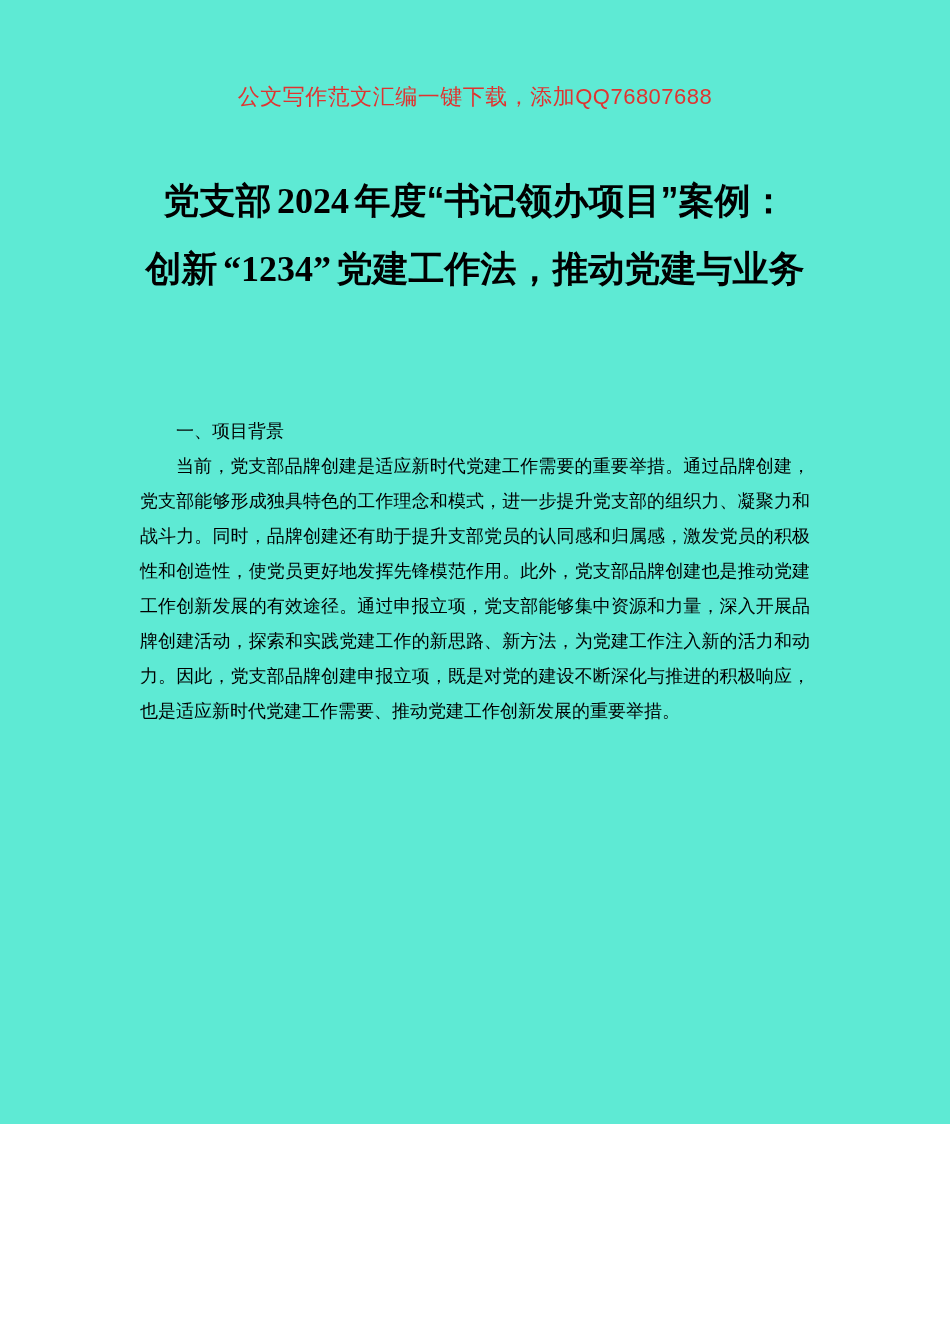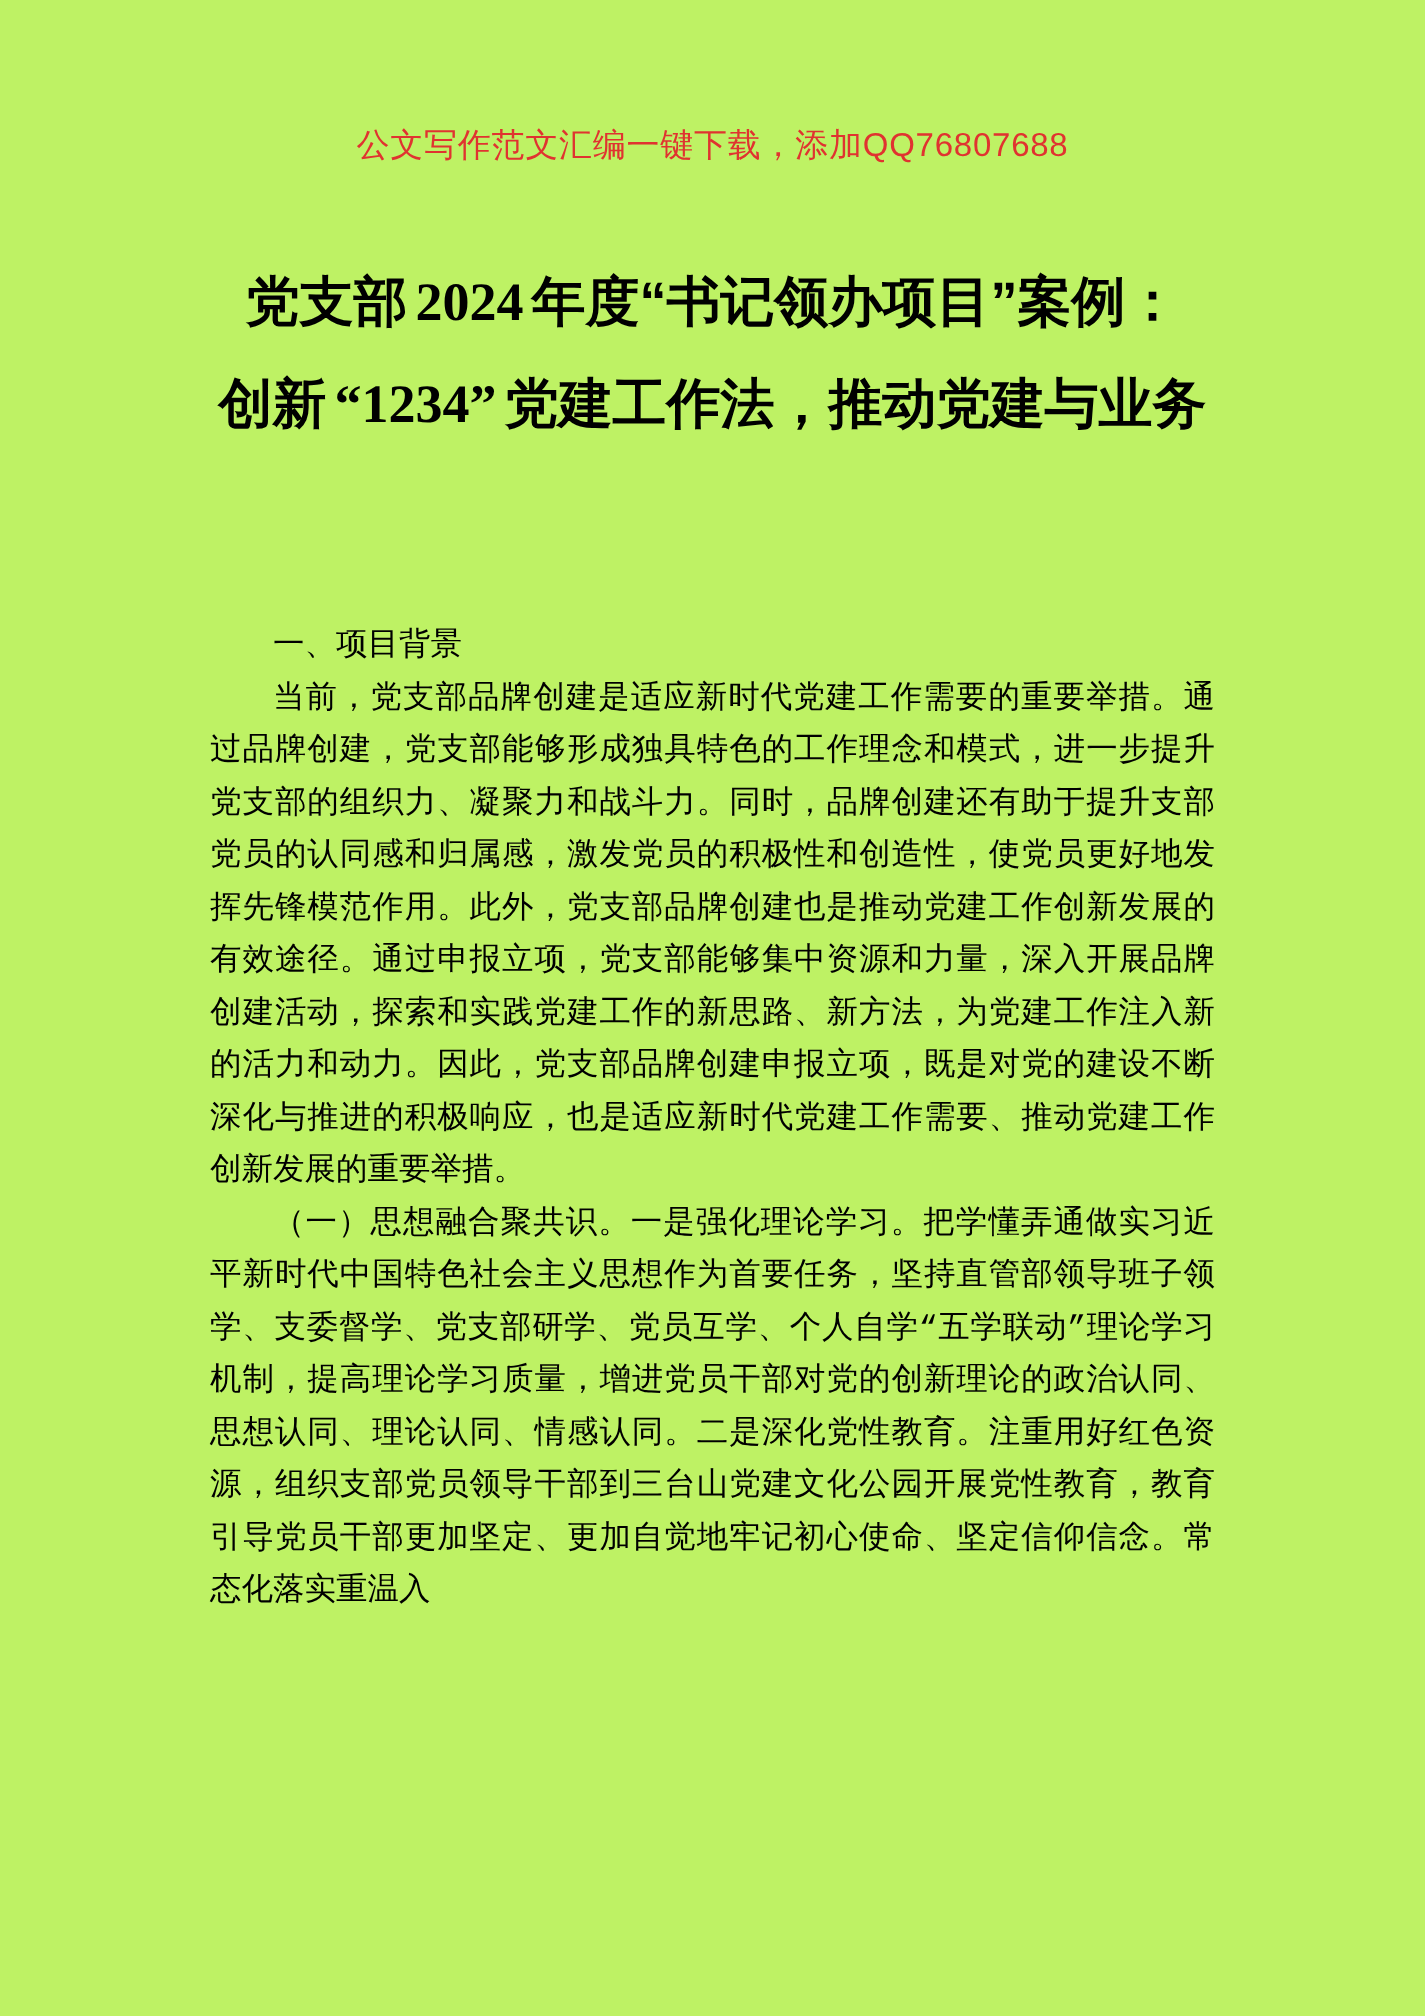--- a/index.html
+++ b/index.html
@@ -3,22 +3,22 @@
 <meta charset="utf-8">
 <style>
   html, body {
     margin: 0;
     padding: 0;
     background: #ffffff;
   }
   .page {
     position: relative;
     width: 950px;
-    height: 1344px;
-    background: #bef264;
+    height: 1124px;
+    background: #5eead4;
     overflow: hidden;
     font-family: "Liberation Sans", sans-serif;
     color: #000000;
   }
   .header-note {
     position: absolute;
     top: 84px;
     left: 0;
     width: 950px;
     text-align: center;
@@ -45,26 +45,25 @@
   }
   .serif-num {
     font-family: "Liberation Serif", serif;
     margin: 10px 0.15em;
   }
   .content {
     position: absolute;
     top: 414px;
     left: 140px;
     width: 670px;
-    font-size: 21px;
+    font-size: 18px;
     line-height: 35px;
     text-align: justify;
     text-justify: inter-ideograph;
     color: #000000;
-    font-family: Liberation Mono, monospace;
   }
   .content p {
     margin: 0;
     padding: 0;
     text-indent: 2em;
     word-break: break-all;
   }
 </style>
 </head>
 <body>
@@ -74,16 +73,15 @@
   <div class="header-note">公文写作范文汇编一键下载，添加QQ76807688</div>
 
   <h1 class="doc-title">
     <span class="title-line"><span>党支部</span><span class="serif-num">2024</span><span>年度“书记领办项目”案例：</span></span>
     <span class="title-line"><span>创新</span><span class="serif-num">“1234”</span><span>党建工作法，推动党建与业务</span></span>
   </h1>
 
   <div class="content">
     <p class="heading">一、项目背景</p>
     <p class="para">当前，党支部品牌创建是适应新时代党建工作需要的重要举措。通过品牌创建，党支部能够形成独具特色的工作理念和模式，进一步提升党支部的组织力、凝聚力和战斗力。同时，品牌创建还有助于提升支部党员的认同感和归属感，激发党员的积极性和创造性，使党员更好地发挥先锋模范作用。此外，党支部品牌创建也是推动党建工作创新发展的有效途径。通过申报立项，党支部能够集中资源和力量，深入开展品牌创建活动，探索和实践党建工作的新思路、新方法，为党建工作注入新的活力和动力。因此，党支部品牌创建申报立项，既是对党的建设不断深化与推进的积极响应，也是适应新时代党建工作需要、推动党建工作创新发展的重要举措。</p>
-    <p class="para">（一）思想融合聚共识。一是强化理论学习。把学懂弄通做实习近平新时代中国特色社会主义思想作为首要任务，坚持直管部领导班子领学、支委督学、党支部研学、党员互学、个人自学“五学联动”理论学习机制，提高理论学习质量，增进党员干部对党的创新理论的政治认同、思想认同、理论认同、情感认同。二是深化党性教育。注重用好红色资源，组织支部党员领导干部到三台山党建文化公园开展党性教育，教育引导党员干部更加坚定、更加自觉地牢记初心使命、坚定信仰信念。常态化落实重温入</p>
   </div>
 
 </div>
 
 </body></html>

